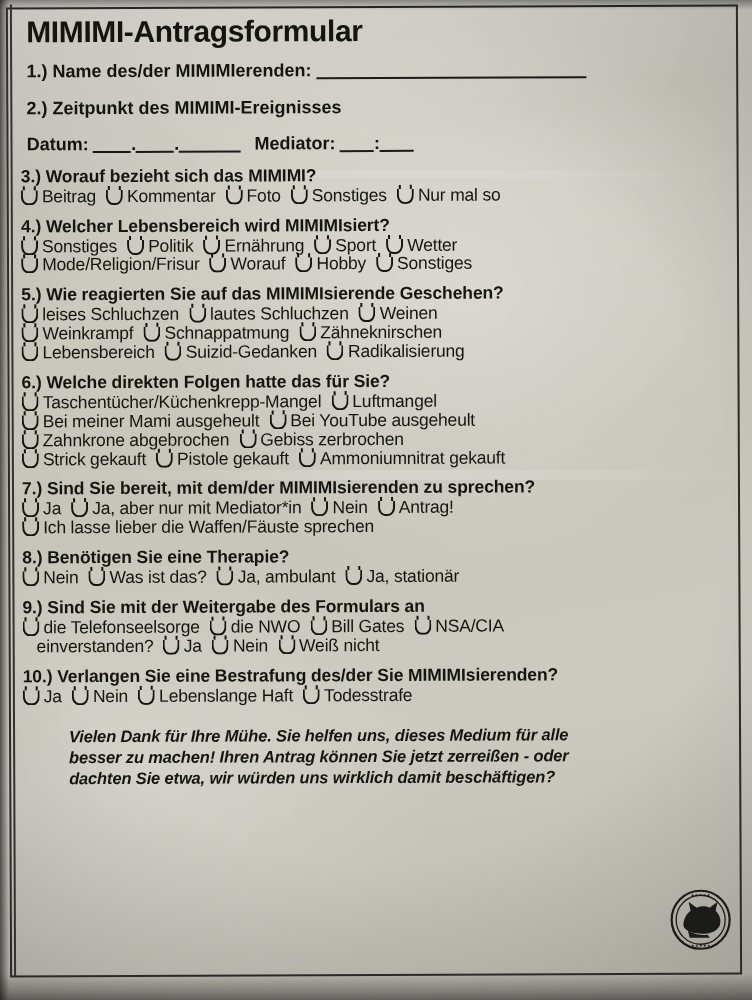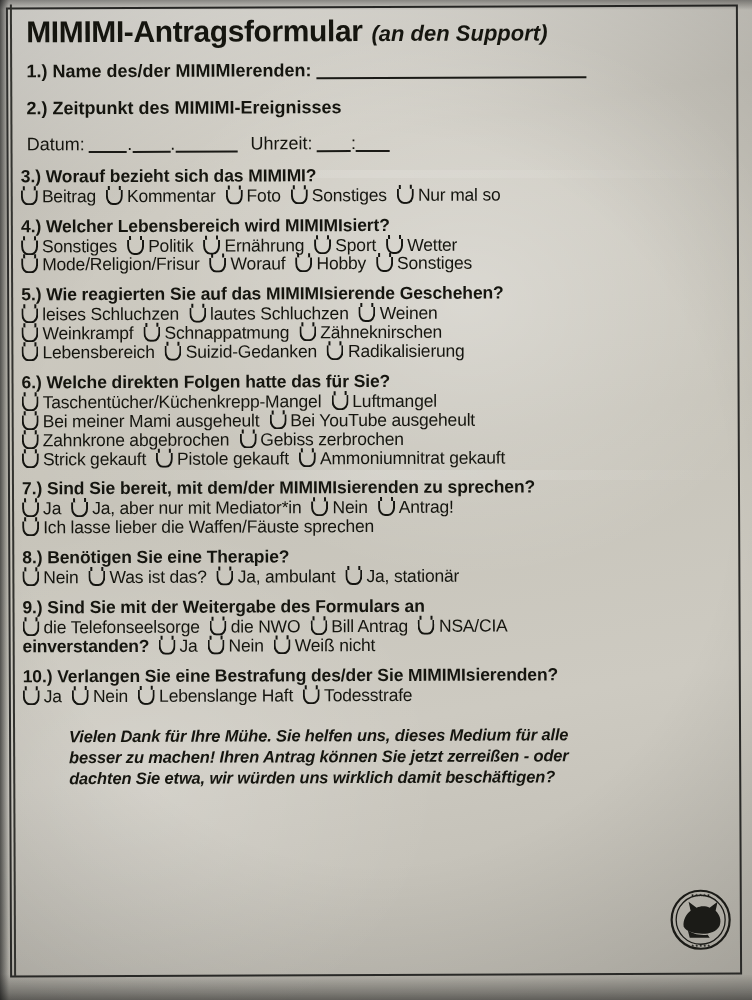--- a/index.html
+++ b/index.html
@@ -121,21 +121,21 @@
   .block { margin-top: 11px; }
   .block-1 { margin-top: 14px; }
 
   .plain {
     font-size: 18px;
     font-weight: bold;
     line-height: 1.2;
   }
   .plain-reg {
     font-size: 18px;
-    font-weight: normal;
+    font-weight: bold;
     line-height: 1.2;
   }
 
   .rule {
     display: inline-block;
     border-bottom: 2.2px solid #1a1a16;
     vertical-align: -3px;
   }
   .rule-name { width: 270px; }
   .rule-dd   { width: 38px; }
@@ -165,21 +165,21 @@
     border-left: 2px solid #141410;
     border-right: 2px solid #141410;
     box-sizing: border-box;
     position: relative;
     left: 0px;
   }
   .opt { margin-right: 10px; display: inline-block; }
   .opt:last-child { margin-right: 0; }
 
   
-  .inline-bold { font-weight: bold; }
+  .inline-bold { font-weight: normal; margin-left: 14px; }
 
   
   #footer {
     margin: 20px 0 0 46px;
     width: 600px;
     font-size: 16.5px;
     font-style: italic;
     font-weight: bold;
     line-height: 1.28;
     letter-spacing: -0.15px;
@@ -227,36 +227,35 @@
   <div class="crease" style="left:0;top:470px;width:752px;height:10px;opacity:.5;"></div>
   <div class="crease" style="left:0;top:170px;width:752px;height:8px;opacity:.35;"></div>
 
   <div id="frame"></div>
   <div id="frame-inner"></div>
 
   <div id="content">
 
     <div class="title-row">
       <span class="title-main">MIMIMI-Antragsformular</span>
-      <span class="title-sub">(an den Support)</span>
     </div>
 
     <div class="block-1" style="margin-left:6px;">
       <span class="plain">1.) Name des/der MIMIMIerenden:</span>
       <span class="rule rule-name"></span>
     </div>
 
     <div class="block" style="margin-left:6px;margin-top:15px;">
       <span class="plain">2.) Zeitpunkt des MIMIMI-Ereignisses</span>
     </div>
 
     <div class="block" style="margin-left:6px;margin-top:15px;">
       <span class="plain-reg">Datum:</span>
       <span class="rule rule-dd"></span><span class="plain-reg">.</span><span class="rule rule-mm"></span><span class="plain-reg">.</span><span class="rule rule-yy"></span>
-      &nbsp;&nbsp;<span class="plain-reg">Uhrzeit:</span>
+      &nbsp;&nbsp;<span class="plain-reg">Mediator:</span>
       <span class="rule rule-hh"></span><span class="plain-reg">:</span><span class="rule rule-mi"></span>
     </div>
 
     <div id="sections">
         <div class="block">
           <div class="q">3.) Worauf bezieht sich das MIMIMI?</div>
           <div class="opts"><span class="opt"><span class="box"></span><span>Beitrag</span></span><span class="opt"><span class="box"></span><span>Kommentar</span></span><span class="opt"><span class="box"></span><span>Foto</span></span><span class="opt"><span class="box"></span><span>Sonstiges</span></span><span class="opt"><span class="box"></span><span>Nur mal so</span></span></div>
         </div>
         <div class="block">
           <div class="q">4.) Welcher Lebensbereich wird MIMIMIsiert?</div>
@@ -280,21 +279,21 @@
           <div class="q">7.) Sind Sie bereit, mit dem/der MIMIMIsierenden zu sprechen?</div>
           <div class="opts"><span class="opt"><span class="box"></span><span>Ja</span></span><span class="opt"><span class="box"></span><span>Ja, aber nur mit Mediator*in</span></span><span class="opt"><span class="box"></span><span>Nein</span></span><span class="opt"><span class="box"></span><span>Antrag!</span></span></div>
           <div class="opts"><span class="opt"><span class="box"></span><span>Ich lasse lieber die Waffen/Fäuste sprechen</span></span></div>
         </div>
         <div class="block">
           <div class="q">8.) Benötigen Sie eine Therapie?</div>
           <div class="opts"><span class="opt"><span class="box"></span><span>Nein</span></span><span class="opt"><span class="box"></span><span>Was ist das?</span></span><span class="opt"><span class="box"></span><span>Ja, ambulant</span></span><span class="opt"><span class="box"></span><span>Ja, stationär</span></span></div>
         </div>
         <div class="block">
           <div class="q">9.) Sind Sie mit der Weitergabe des Formulars an</div>
-          <div class="opts"><span class="opt"><span class="box"></span><span>die Telefonseelsorge</span></span><span class="opt"><span class="box"></span><span>die NWO</span></span><span class="opt"><span class="box"></span><span>Bill Antrag</span></span><span class="opt"><span class="box"></span><span>NSA/CIA</span></span></div>
+          <div class="opts"><span class="opt"><span class="box"></span><span>die Telefonseelsorge</span></span><span class="opt"><span class="box"></span><span>die NWO</span></span><span class="opt"><span class="box"></span><span>Bill Gates</span></span><span class="opt"><span class="box"></span><span>NSA/CIA</span></span></div>
           <div class="opts"><span class="inline-bold">einverstanden?</span>&nbsp;&nbsp;<span class="opt"><span class="box"></span><span>Ja</span></span><span class="opt"><span class="box"></span><span>Nein</span></span><span class="opt"><span class="box"></span><span>Weiß nicht</span></span></div>
         </div>
         <div class="block">
           <div class="q">10.) Verlangen Sie eine Bestrafung des/der Sie MIMIMIsierenden?</div>
           <div class="opts"><span class="opt"><span class="box"></span><span>Ja</span></span><span class="opt"><span class="box"></span><span>Nein</span></span><span class="opt"><span class="box"></span><span>Lebenslange Haft</span></span><span class="opt"><span class="box"></span><span>Todesstrafe</span></span></div>
         </div>
       </div>
 
     <div id="footer">
       <div>Vielen Dank für Ihre Mühe. Sie helfen uns, dieses Medium für alle</div>

